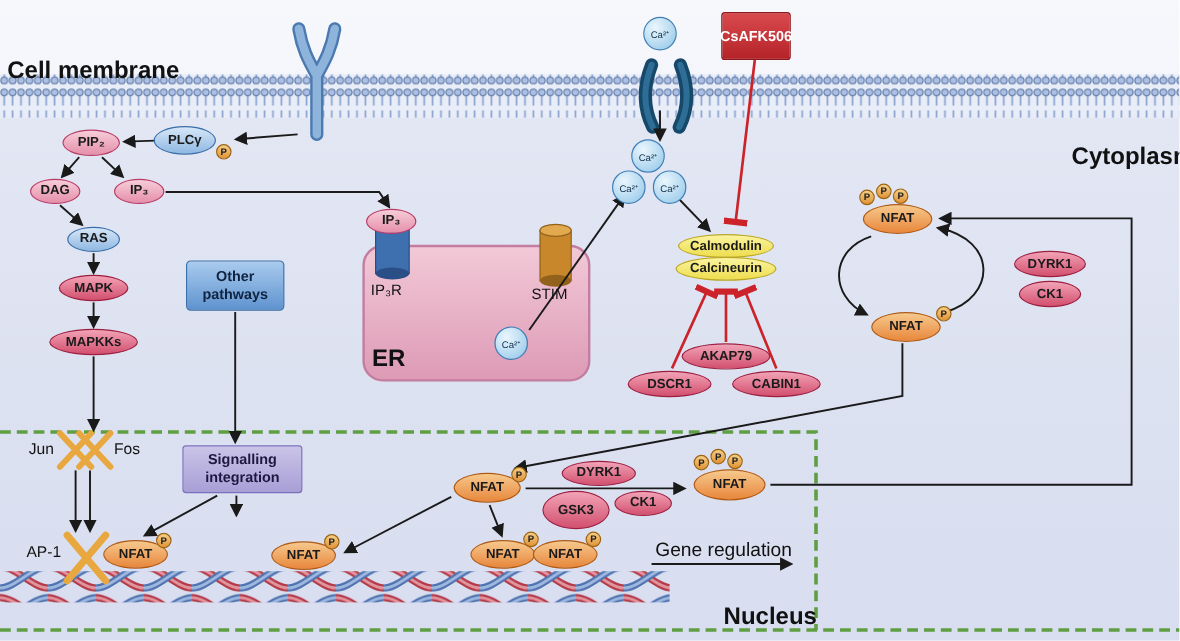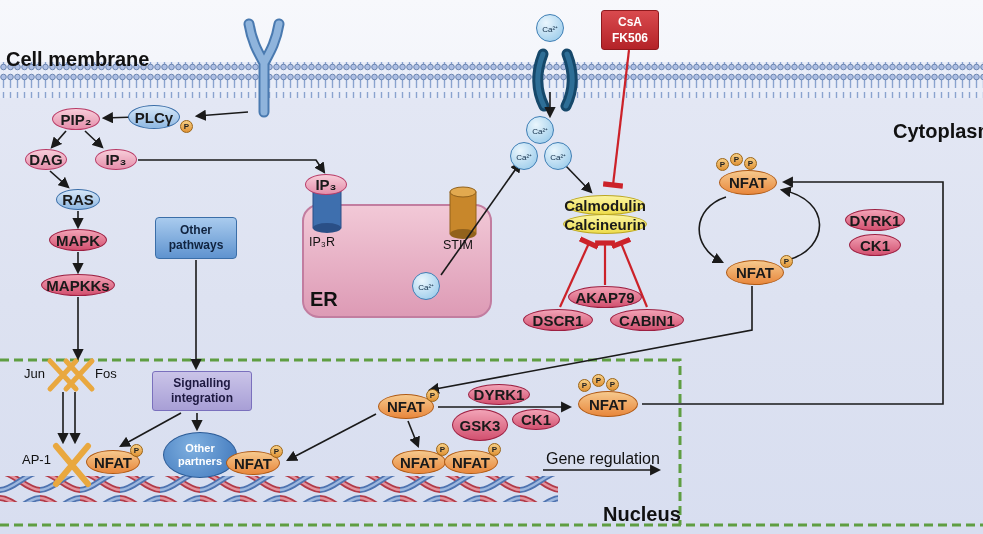--- a/index.html
+++ b/index.html
@@ -3,35 +3,35 @@
 <meta charset="utf-8">
 <style>
   *{margin:0;padding:0;box-sizing:border-box}
   body{font-family:"Liberation Sans",sans-serif;background:#fff}
   .stage{position:relative;width:983px;height:534px;overflow:hidden;
     background:linear-gradient(180deg,#f7f8fc 0px,#f4f6fb 60px,#e3e7f4 100px,#dde2f1 300px,#d8def0 534px)}
   svg.layer{position:absolute;left:0;top:0;z-index:1}
   .lbl{position:absolute;color:#111;white-space:nowrap;z-index:3;font-size:13px}
   .lbl.bold{font-weight:bold;font-size:20px}
   .oval{position:absolute;display:flex;align-items:center;justify-content:center;border-radius:50%;
-    font-size:15px;font-weight:bold;color:#1a1a1a;text-align:center;z-index:2;line-height:1}
+    font-size:11px;font-weight:bold;color:#1a1a1a;text-align:center;z-index:2;line-height:1}
   .pink{background:linear-gradient(180deg,#f7cdd9,#e58fab);border:1.5px solid #b93b66}
   .red{background:linear-gradient(180deg,#f2a3b6,#d2506f);border:1.5px solid #9c1f41}
   .blue{background:linear-gradient(180deg,#d6e7f8,#8fb8e2);border:1.5px solid #3a6ea8}
   .orange{background:linear-gradient(180deg,#f6c98d,#e8873c);border:1.5px solid #b05a14}
   .yellow{background:linear-gradient(180deg,#fbf4a0,#eedd4e);border:1.5px solid #bba722}
   .ca{position:absolute;width:28px;height:28px;border-radius:50%;
     background:radial-gradient(circle at 35% 30%,#eaf6fd,#8fc5e8);border:1.5px solid #3f7fb5;
     display:flex;align-items:center;justify-content:center;font-size:8px;font-weight:normal;color:#0f2b46;z-index:4}
   .p{position:absolute;width:13px;height:13px;border-radius:50%;
     background:linear-gradient(180deg,#f7cf84,#e09336);border:1px solid #9c6414;
     display:flex;align-items:center;justify-content:center;font-size:8px;font-weight:bold;color:#222;z-index:5}
   .box{position:absolute;display:flex;align-items:center;justify-content:center;text-align:center;z-index:2}
   .csa-box{background:linear-gradient(180deg,#d94a4e,#b42328);border:1.5px solid #8e191d;color:#fff;
-    font-weight:bold;font-size:12px;flex-direction:column;border-radius:3px;line-height:1.35}
+    font-weight:bold;font-size:12px;flex-direction:row;border-radius:3px;line-height:1.35}
   .bluebox{background:linear-gradient(180deg,#a9cbee,#5f93cf);border:1.5px solid #3a6ea8;border-radius:4px;
     font-size:12px;font-weight:bold;color:#10233f;padding:2px;line-height:1.25}
   .lavbox{background:linear-gradient(180deg,#cac4e8,#a89fd6);border:1.5px solid #7a70bd;border-radius:3px;
     font-size:12px;font-weight:bold;color:#1d1840;padding:2px;line-height:1.25}
   .partners{background:radial-gradient(circle at 40% 30%,#7fb0e0,#3c74ba);border:1.5px solid #2a5a96;
     border-radius:50%;color:#fff;font-size:11px;font-weight:bold;line-height:1.2}
 </style>
 </head>
 <body>
 
@@ -203,21 +203,20 @@
   <div class="oval red" style="left:512px;top:409px;width:48px;height:21px">CK1</div>
 
   <div class="oval orange" style="left:578px;top:391px;width:60px;height:26px">NFAT</div>
   <div class="p" style="left:578px;top:379px">P</div>
   <div class="p" style="left:592px;top:374px">P</div>
   <div class="p" style="left:606px;top:378px">P</div>
 
   <div class="oval orange" style="left:86px;top:450px;width:54px;height:24px">NFAT</div>
   <div class="p" style="left:130px;top:444px">P</div>
 
-  <div class="box partners" style="left:163px;top:432px;width:74px;height:46px">Other partners</div>
   <div class="oval orange" style="left:226px;top:451px;width:54px;height:24px">NFAT</div>
   <div class="p" style="left:270px;top:445px">P</div>
 
   <div class="oval orange" style="left:392px;top:450px;width:54px;height:24px">NFAT</div>
   <div class="p" style="left:436px;top:443px">P</div>
   <div class="oval orange" style="left:444px;top:450px;width:54px;height:24px">NFAT</div>
   <div class="p" style="left:488px;top:443px">P</div>
 
 </div>
 

